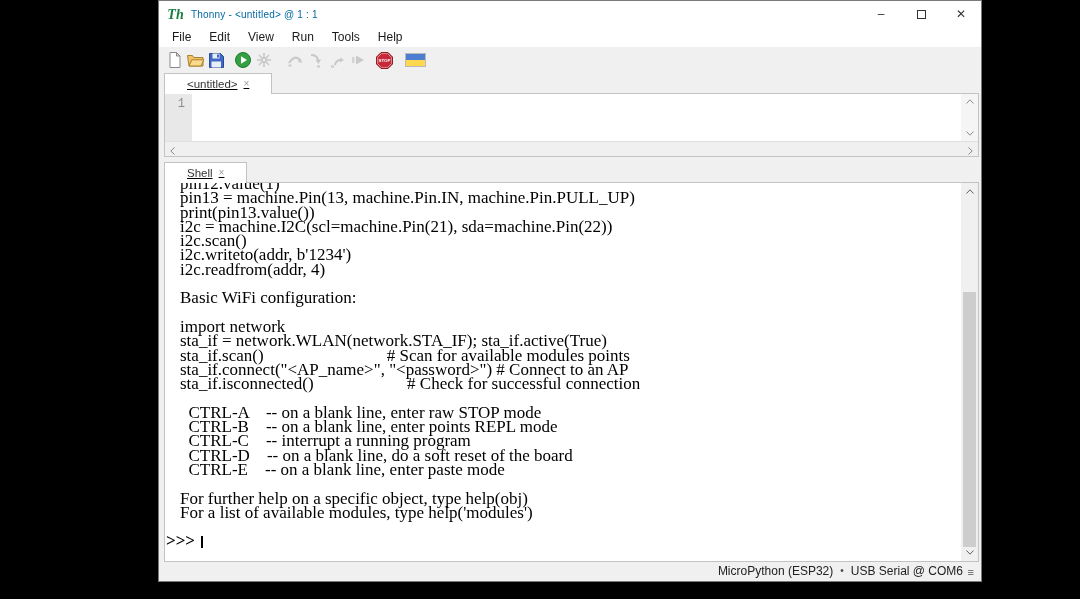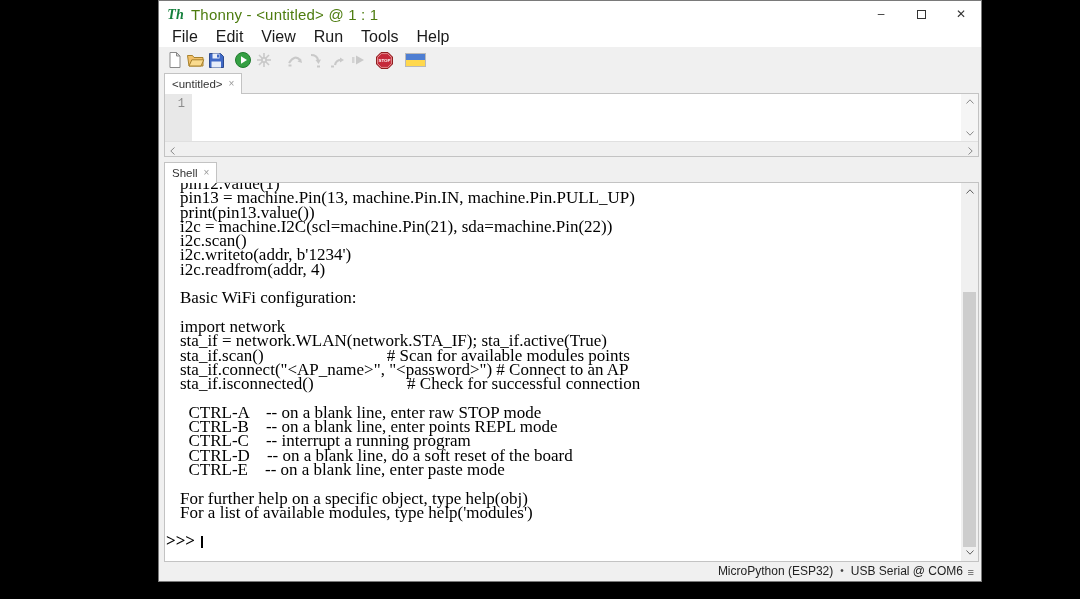--- a/index.html
+++ b/index.html
@@ -8,40 +8,40 @@
            font-family:"Liberation Sans", sans-serif; }
   .window { position:absolute; left:158px; top:0; width:824px; height:582px;
             background:#f0f0f0; border:1px solid #7a7a7a; }
 
   
   .titlebar { position:absolute; left:0; top:0; right:0; height:26px; background:#fff;
               display:flex; align-items:center; }
   .app-icon { width:17px; height:17px; margin-left:8px; margin-right:7px;
               font-family:"Liberation Serif", serif; font-weight:bold; font-style:italic;
               font-size:14px; color:#15803d; line-height:17px; text-align:center; }
-  .title-text { font-size:15px; color:#4d7c0f; letter-spacing:.2px; }
+  .title-text { font-size:10px; color:#0369a1; letter-spacing:.2px; }
   .win-controls { position:absolute; right:0; top:0; height:26px; display:flex; }
   .win-btn { width:40px; height:26px; display:flex; align-items:center; justify-content:center;
              font-size:12px; color:#333; cursor:default; }
   .maxbox { width:9px; height:9px; border:1px solid #333; display:inline-block; }
 
   
   .menubar { position:absolute; left:0; top:26px; right:0; height:20px; background:#fff;
              display:flex; align-items:center; padding-left:4px; }
-  .menu-item { font-size:16px; color:#1a1a1a; padding:2px 9px; }
+  .menu-item { font-size:12px; color:#1a1a1a; padding:2px 9px; }
 
   
   .toolbar { position:absolute; left:0; top:46px; right:0; height:26px; background:#f0f0f0;
              display:flex; align-items:center; padding-left:5px; }
   .tbtn { width:21px; height:21px; display:flex; align-items:center; justify-content:center; }
   .tsp { width:5px; }
 
   
   .tab { position:absolute; height:21px; background:#fff; border:1px solid #c3c3c3; border-bottom:none;
-         display:flex; align-items:center; padding:0 7px; z-index:3; }
+         display:flex; align-items:center; padding:0 22px; z-index:3;text-decoration:underline; }
   .tab-label { font-size:11.5px; color:#333; }
   .tab-close { font-size:10px; color:#9a9a9a; margin-left:6px; line-height:10px; }
 
   
   .editor-complex { position:absolute; left:5px; top:92px; width:815px; height:64px;
                     background:#fff; border:1px solid #c3c3c3; z-index:2; }
   .gutter { position:absolute; left:0; top:0; width:27px; height:47px; background:#e8e8e8;
             font-family:"Liberation Mono", monospace; font-size:12px; color:#8b8b8b;
             text-align:right; padding:3px 7px 0 0; }
   .editor-code { position:absolute; left:27px; top:0; right:17px; height:47px; background:#fff; }

